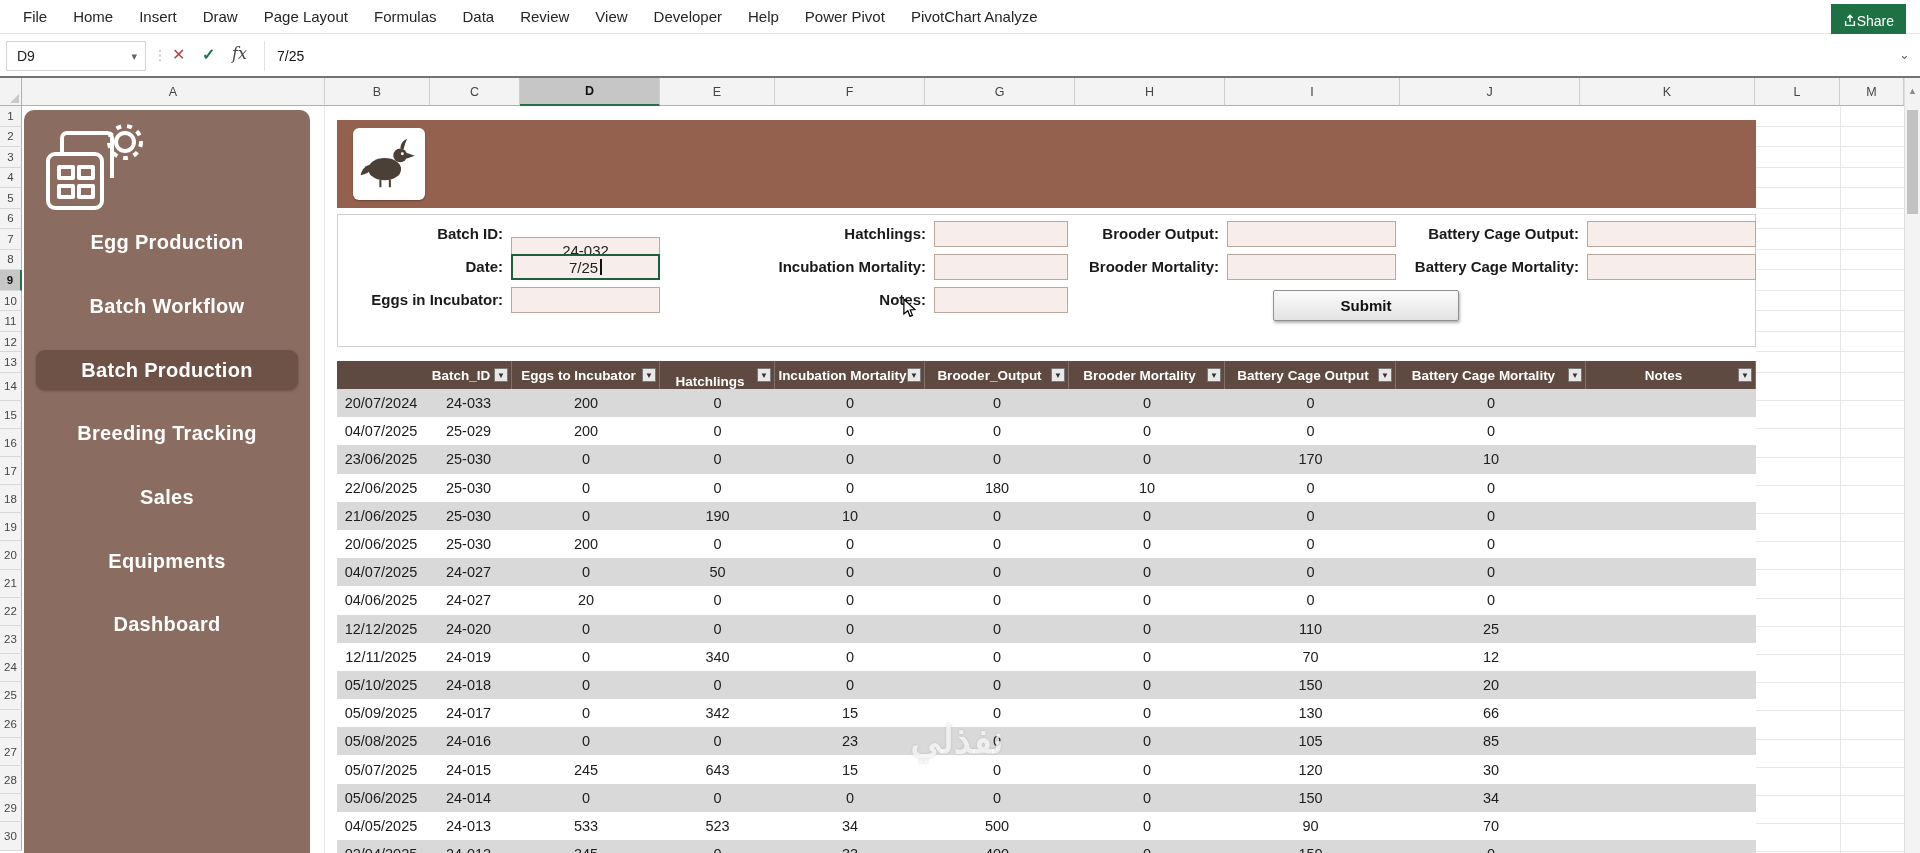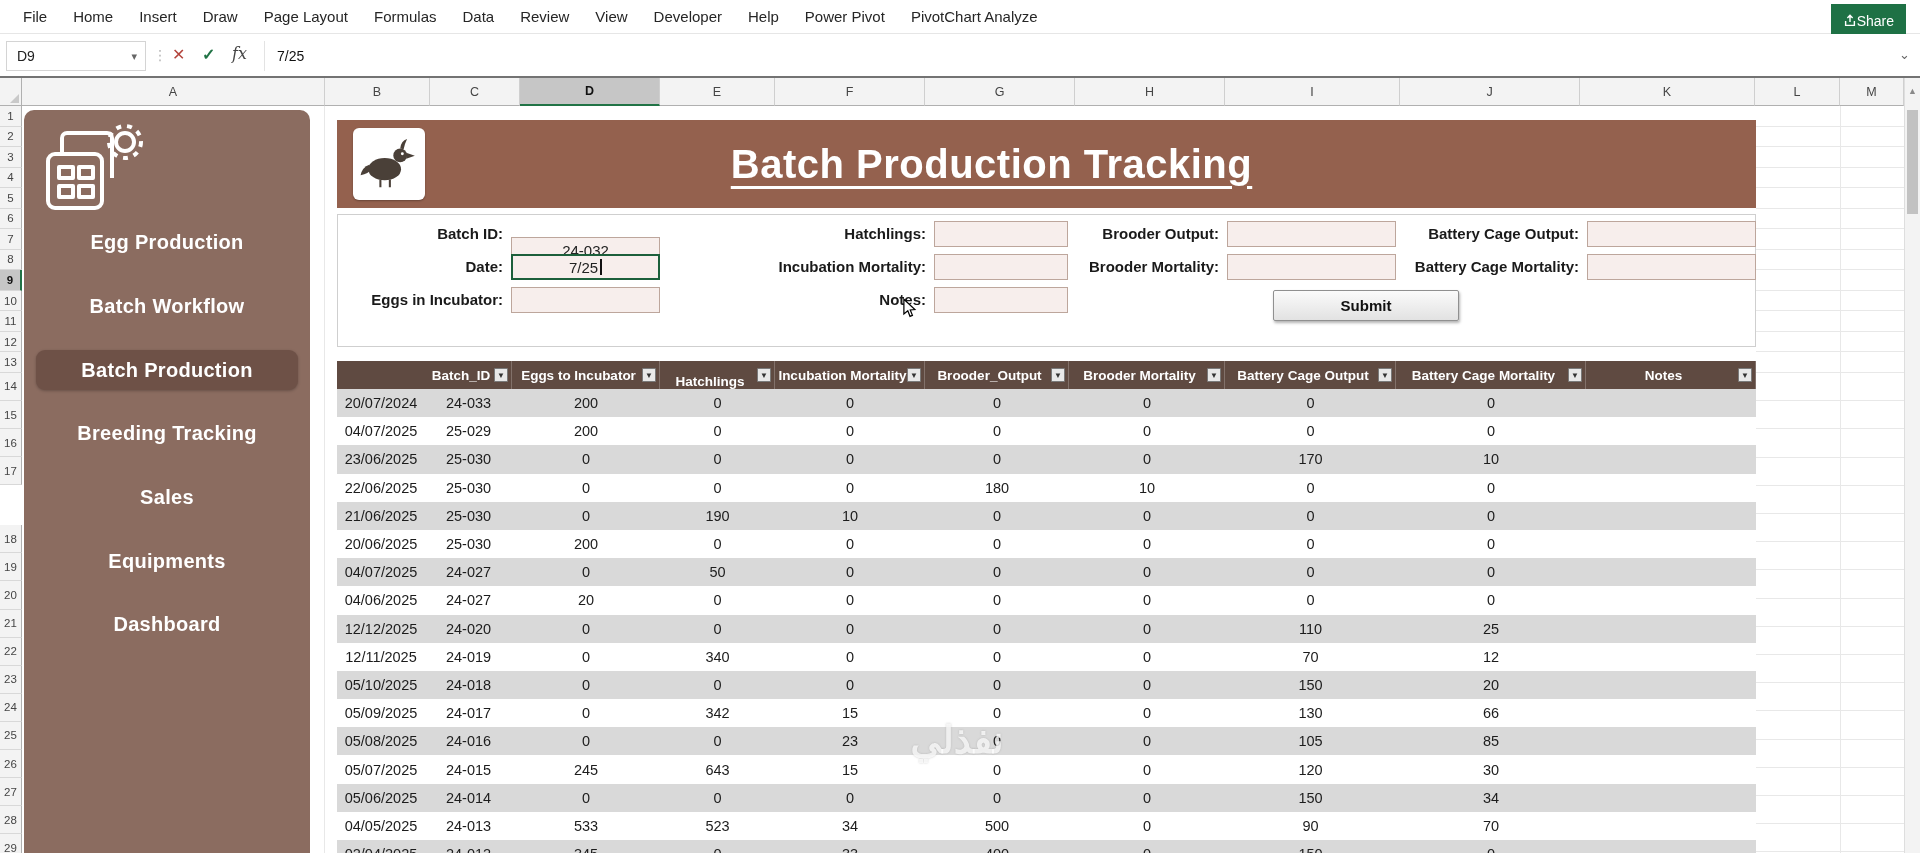--- a/index.html
+++ b/index.html
@@ -152,21 +152,21 @@
         <div class="rowh" style="height: 20.54px;">8</div>
         <div class="rowh sel" style="height: 20.54px;">9</div>
         <div class="rowh" style="height: 20.54px;">10</div>
         <div class="rowh" style="height: 20.54px;">11</div>
         <div class="rowh" style="height: 20.54px;">12</div>
         <div class="rowh" style="height: 20.54px;">13</div>
         <div class="rowh" style="height: 28.1px;">14</div>
         <div class="rowh" style="height: 28.1px;">15</div>
         <div class="rowh" style="height: 28.1px;">16</div>
         <div class="rowh" style="height: 28.1px;">17</div>
-        <div class="rowh" style="height: 28.1px; margin-top: 40px;">18</div>
+        <div class="rowh" style="height: 28.1px;">18</div>
         <div class="rowh" style="height: 28.1px;">19</div>
         <div class="rowh" style="height: 28.1px;">20</div>
         <div class="rowh" style="height: 28.1px;">21</div>
         <div class="rowh" style="height: 28.1px;">22</div>
         <div class="rowh" style="height: 28.1px;">23</div>
         <div class="rowh" style="height: 28.1px;">24</div>
         <div class="rowh" style="height: 28.1px;">25</div>
         <div class="rowh" style="height: 28.1px;">26</div>
         <div class="rowh" style="height: 28.1px;">27</div>
         <div class="rowh" style="height: 28.1px;">28</div>
@@ -224,21 +224,20 @@
               <ellipse cx="31" cy="42" rx="19" ry="13"></ellipse>
               <circle cx="49" cy="26" r="8"></circle>
               <path d="M56 23 l10 3.5 -10 3.5 z"></path>
               <path d="M49 18 q1 -9 8 -11 q-3 6 -4 12 z"></path>
               <path d="M13 37 q-8 3 -10 12 q9 -2 13 -7 z"></path>
             </g>
             <circle cx="51.5" cy="24" r="1.7" fill="#fff"></circle>
             <path d="M26 54 v9 M37 54 v9" stroke="#4a4038" stroke-width="2.4"></path>
           </svg>
         </div>
-        <div class="banner-title">Batch Production Tracking</div>
       </div>
 
       <div class="formpanel"></div>
       <div id="form-fields">
           <div class="f-label" style="left: 261px; top: 115px;">Batch ID:</div>
           <div class="f-input" style="left: 489px; top: 131px; width: 149px;">
             <span>24-032</span>
           </div>
           <div class="f-label" style="left: 261px; top: 148px;">Date:</div>
           <div class="f-input active" style="left: 489px; top: 148px; width: 149px;">

